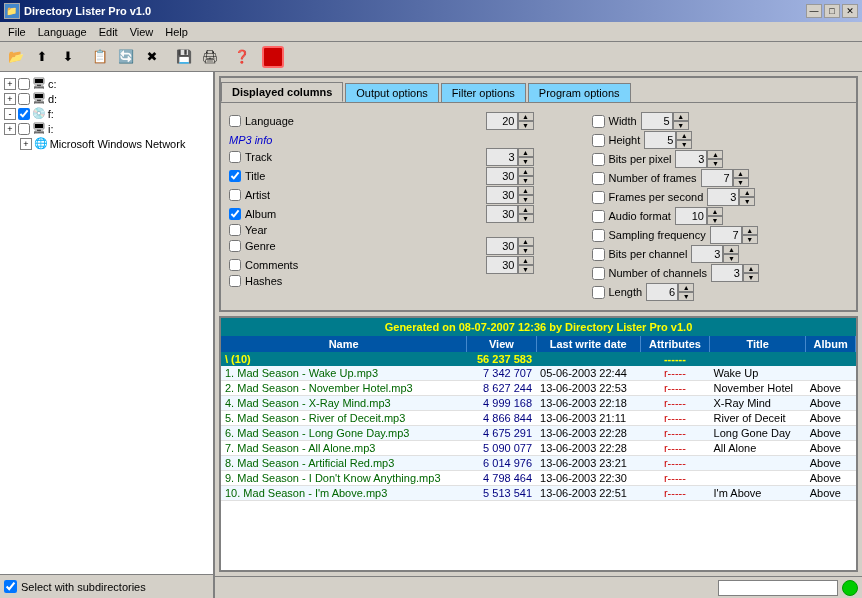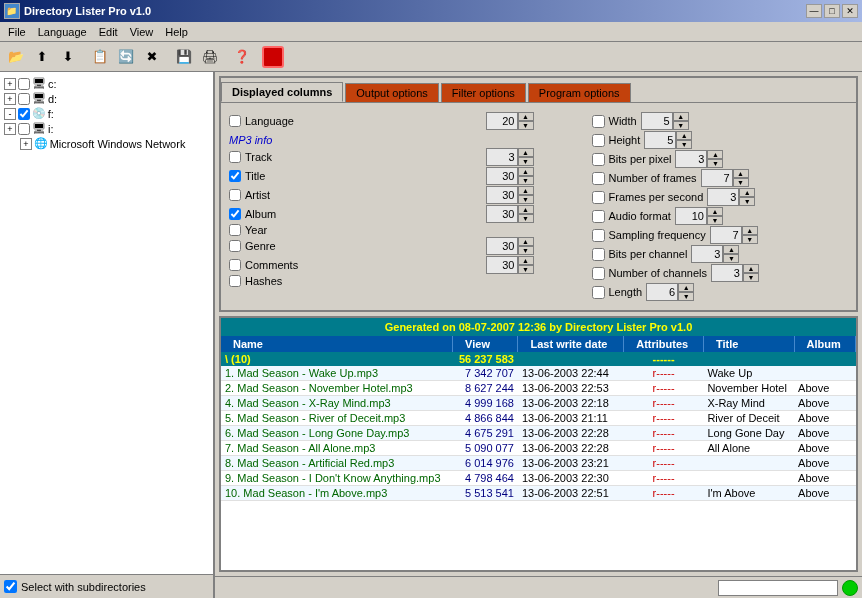--- a/index.html
+++ b/index.html
@@ -36,42 +36,42 @@
     .tree-checkbox { width: 12px; height: 12px; margin-right: 2px; }
     .tree-bottom { height: 24px; display: flex; align-items: center; padding: 2px 4px; border-top: 1px solid #808080; background: #d4d0c8; }
     .tree-bottom label { font-size: 11px; display: flex; align-items: center; gap: 4px; }
 
     
     .right-panel { flex: 1; display: flex; flex-direction: column; background: #d4d0c8; overflow: hidden; }
 
     
     .tab-panel { background: #d4d0c8; border: 2px solid #808080; margin: 4px; flex-shrink: 0; }
     .tab-bar { display: flex; align-items: flex-end; padding: 4px 4px 0 0; background: #d4d0c8; }
-    .tab { padding: 3px 10px; background: #c2410c; border: 1px solid #808080; border-bottom: none; cursor: pointer; font-size: 11px; margin-right: 2px; }
+    .tab { padding: 3px 10px; background: #7dd3fc; border: 1px solid #808080; border-bottom: none; cursor: pointer; font-size: 11px; margin-right: 2px; }
     .tab.active { background: #d4d0c8; border-bottom: 1px solid #d4d0c8; z-index: 1; font-weight: bold; }
     .tab-content { background: #d4d0c8; border-top: 1px solid #808080; padding: 8px; max-height: 250px; overflow-y: auto; }
 
     
     .cols-grid { display: grid; grid-template-columns: 1fr 1fr; gap: 0 10px; }
     .col-section { color: #0000cc; font-size: 11px; margin: 4px 0 2px 0; font-style: italic; grid-column: 1; }
     .col-row { display: flex; align-items: center; gap: 4px; margin: 1px 0; }
     .col-row input[type=checkbox] { width: 12px; height: 12px; }
     .col-row label { font-size: 11px; flex: 1; }
     .col-spinner { display: flex; align-items: center; }
     .col-spinner input { width: 32px; height: 18px; border: 1px solid #808080; text-align: right; font-size: 11px; padding: 0 2px; background: #e8e8e8; }
     .col-spinner-btns { display: flex; flex-direction: column; }
     .col-spinner-btns button { width: 16px; height: 9px; border: 1px solid #808080; background: #d4d0c8; font-size: 7px; cursor: pointer; display: flex; align-items: center; justify-content: center; padding: 0; }
     .right-col-row { display: flex; align-items: center; gap: 4px; margin: 1px 0; padding-left: 48px; }
 
     
     .results-panel { flex: 1; margin: 0 4px 4px 4px; border: 2px solid #808080; background: white; overflow: hidden; display: flex; flex-direction: column; min-height: 0; }
     .results-header { background: #007b8c; color: #ffff00; font-weight: bold; text-align: center; padding: 3px; font-size: 11px; }
     .results-table { flex: 1; overflow-y: auto; }
     table { width: 100%; border-collapse: collapse; font-size: 11px; }
-    .col-header { background: #0055a5; color: white; padding: 2px 12px; text-align: left; border-right: 1px solid #4488cc; font-weight: bold; white-space: nowrap; }
+    .col-header { background: #0055a5; color: white; padding: 2px 5px; text-align: center; border-right: 1px solid #4488cc; font-weight: bold; white-space: nowrap; }
     tr.total-row td { background: #007b8c; color: #ffff00; font-weight: bold; padding: 1px 4px; }
     tr.data-row td { padding: 1px 4px; border-bottom: 1px solid #e0e0e0; white-space: nowrap; }
     tr.data-row:nth-child(even) td { background: #f0f8ff; }
     tr.data-row:nth-child(odd) td { background: white; }
     .td-name { color: #006600; }
     .td-size { text-align: right; color: #000080; }
     .td-date { color: #000000; }
     .td-attr { text-align: center; color: #cc0000; }
     .td-title { color: #000000; }
     .td-album { color: #000000; }
@@ -416,21 +416,21 @@
                 <td>\ (10)</td>
                 <td style="text-align:right">56 237 583</td>
                 <td></td>
                 <td style="text-align:center">------</td>
                 <td></td>
                 <td></td>
               </tr>
               <tr class="data-row">
                 <td class="td-name">1. Mad Season - Wake Up.mp3</td>
                 <td class="td-size">7 342 707</td>
-                <td class="td-date">13-06-2003 22:44</td>
+                <td class="td-date">05-06-2003 22:44</td>
                 <td class="td-attr">r-----</td>
                 <td class="td-title">Wake Up</td>
                 <td class="td-album"></td>
               </tr>
               <tr class="data-row">
                 <td class="td-name">2. Mad Season - November Hotel.mp3</td>
                 <td class="td-size">8 627 244</td>
                 <td class="td-date">13-06-2003 22:53</td>
                 <td class="td-attr">r-----</td>
                 <td class="td-title">November Hotel</td>

